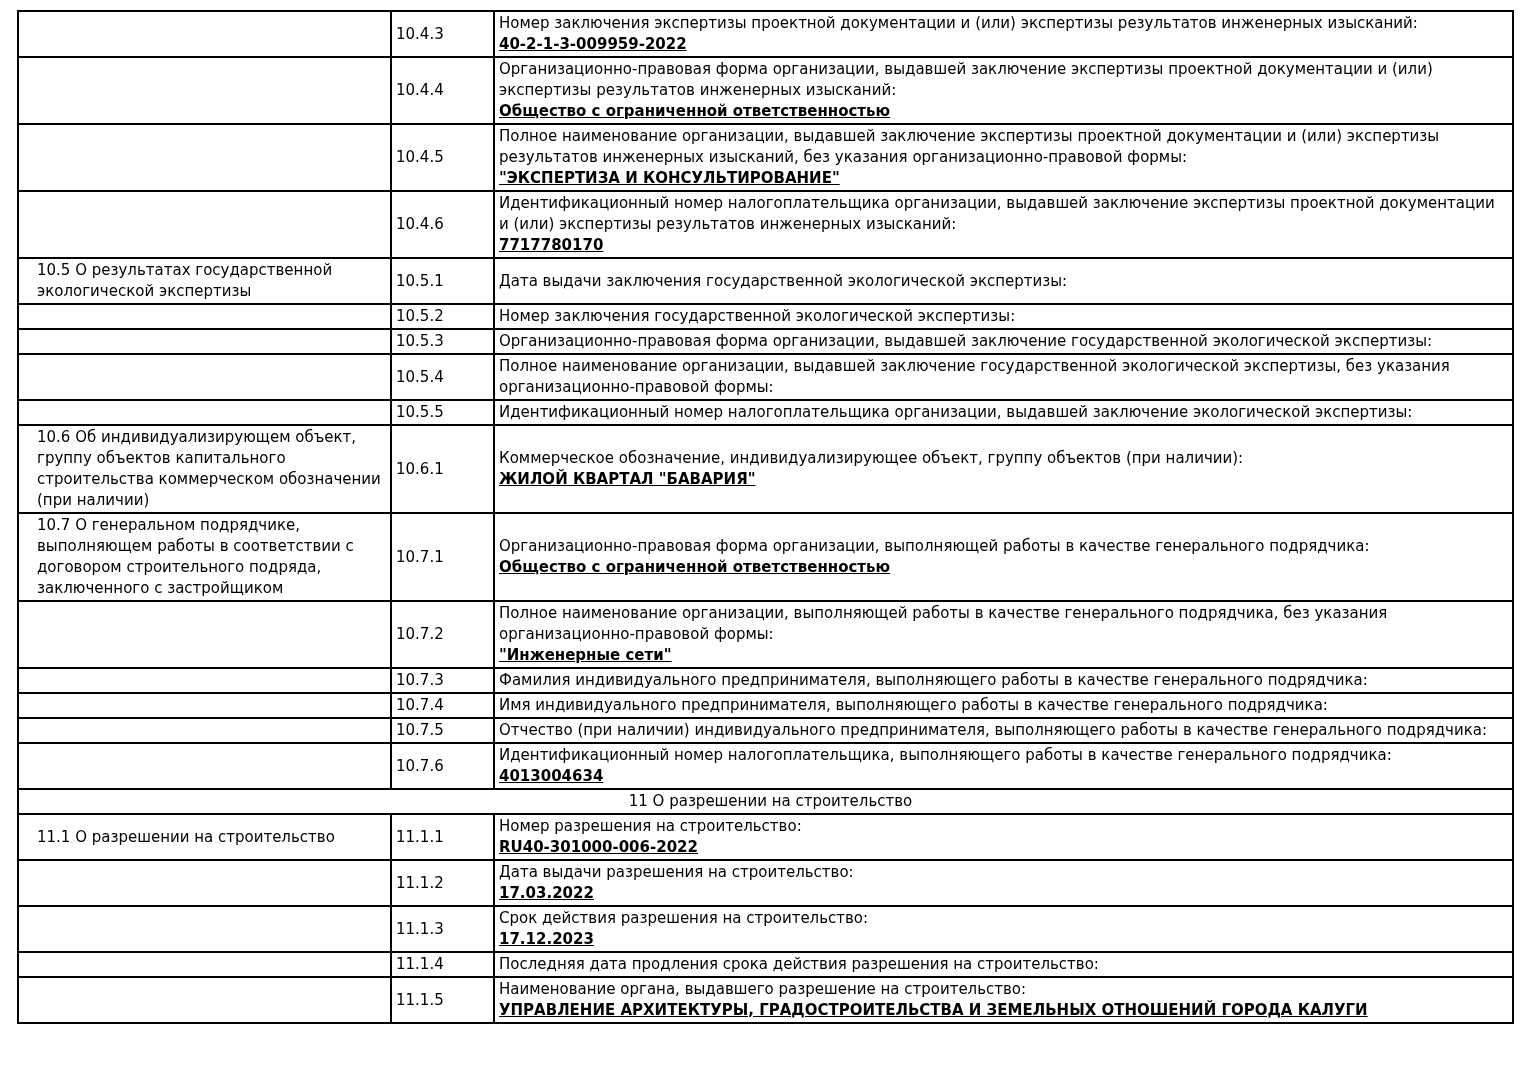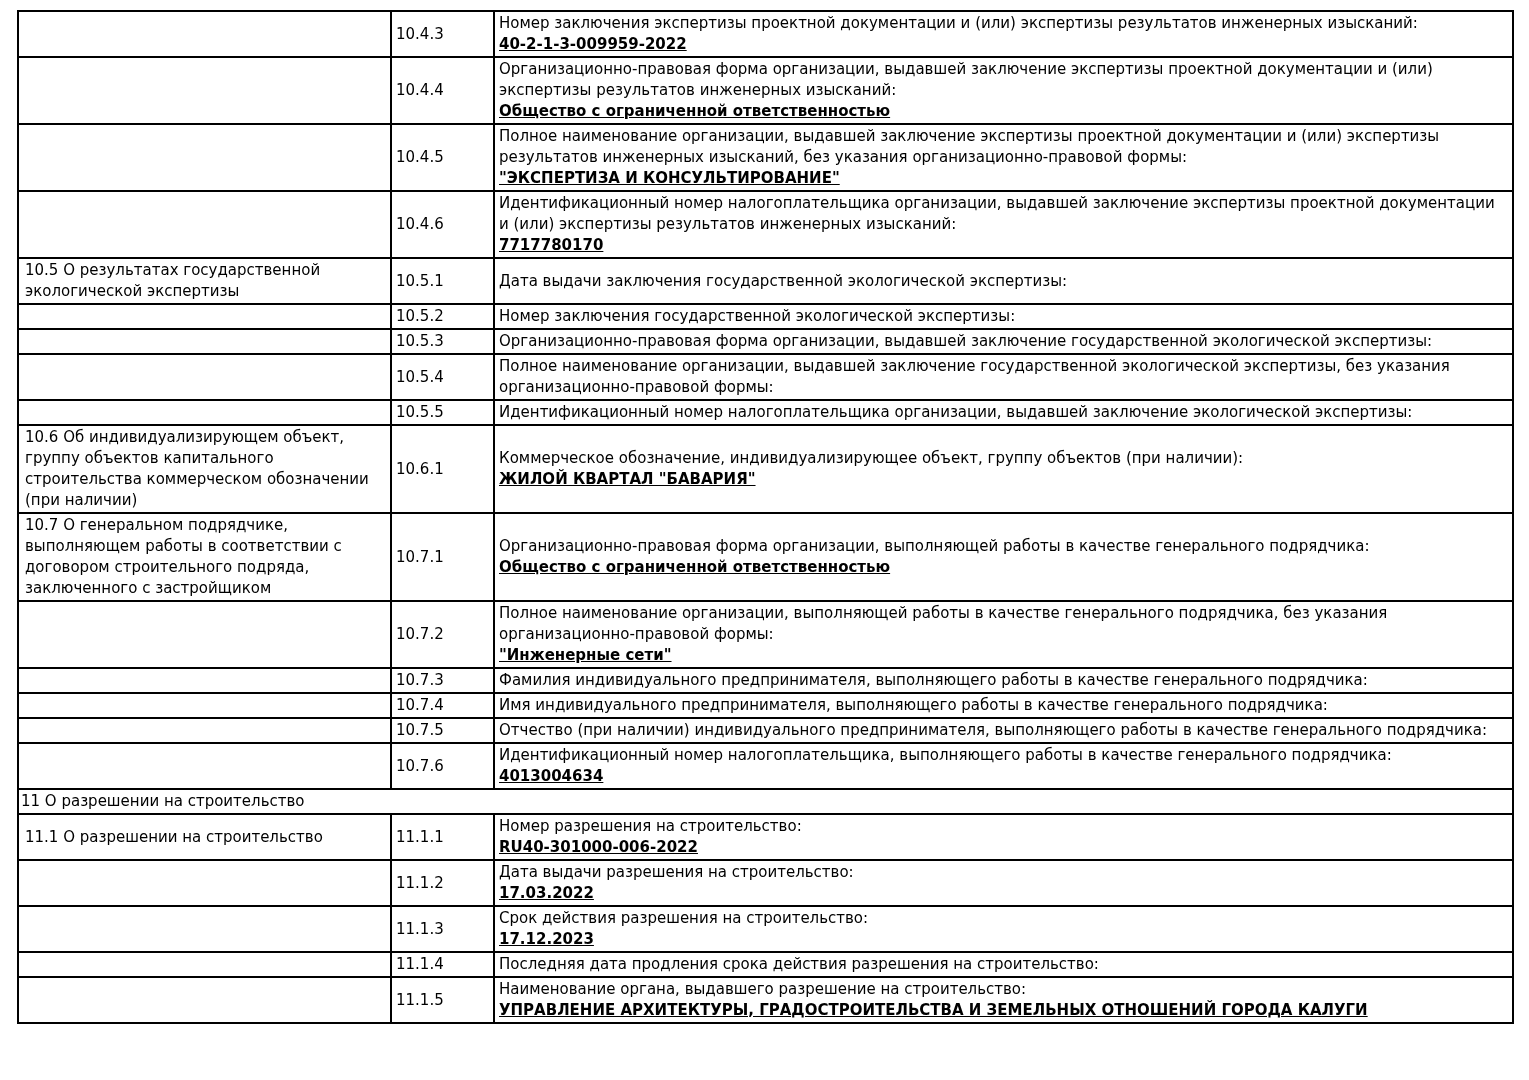--- a/index.html
+++ b/index.html
@@ -17,25 +17,25 @@
   }
   td {
     border: 2px solid #000000;
     vertical-align: middle;
     padding: 1px 4px;
     font-size: 15px;
     line-height: 21px;
     overflow: hidden;
     word-wrap: break-word;
   }
-  .section-cell { padding-left: 6px; }
+  .section-cell { padding-left: 18px; }
   .code-cell { }
   .desc-cell { }
   .value { font-weight: bold; text-decoration: underline; }
-  .header-cell { padding-left: 2px; }
+  .header-cell { padding-left: 14px; text-align: center; }
 </style>
 </head>
 <body>
 
 <div class="page">
   <table class="decl">
     <colgroup>
       <col style="width:373px">
       <col style="width:103px">
       <col style="width:1019px">

